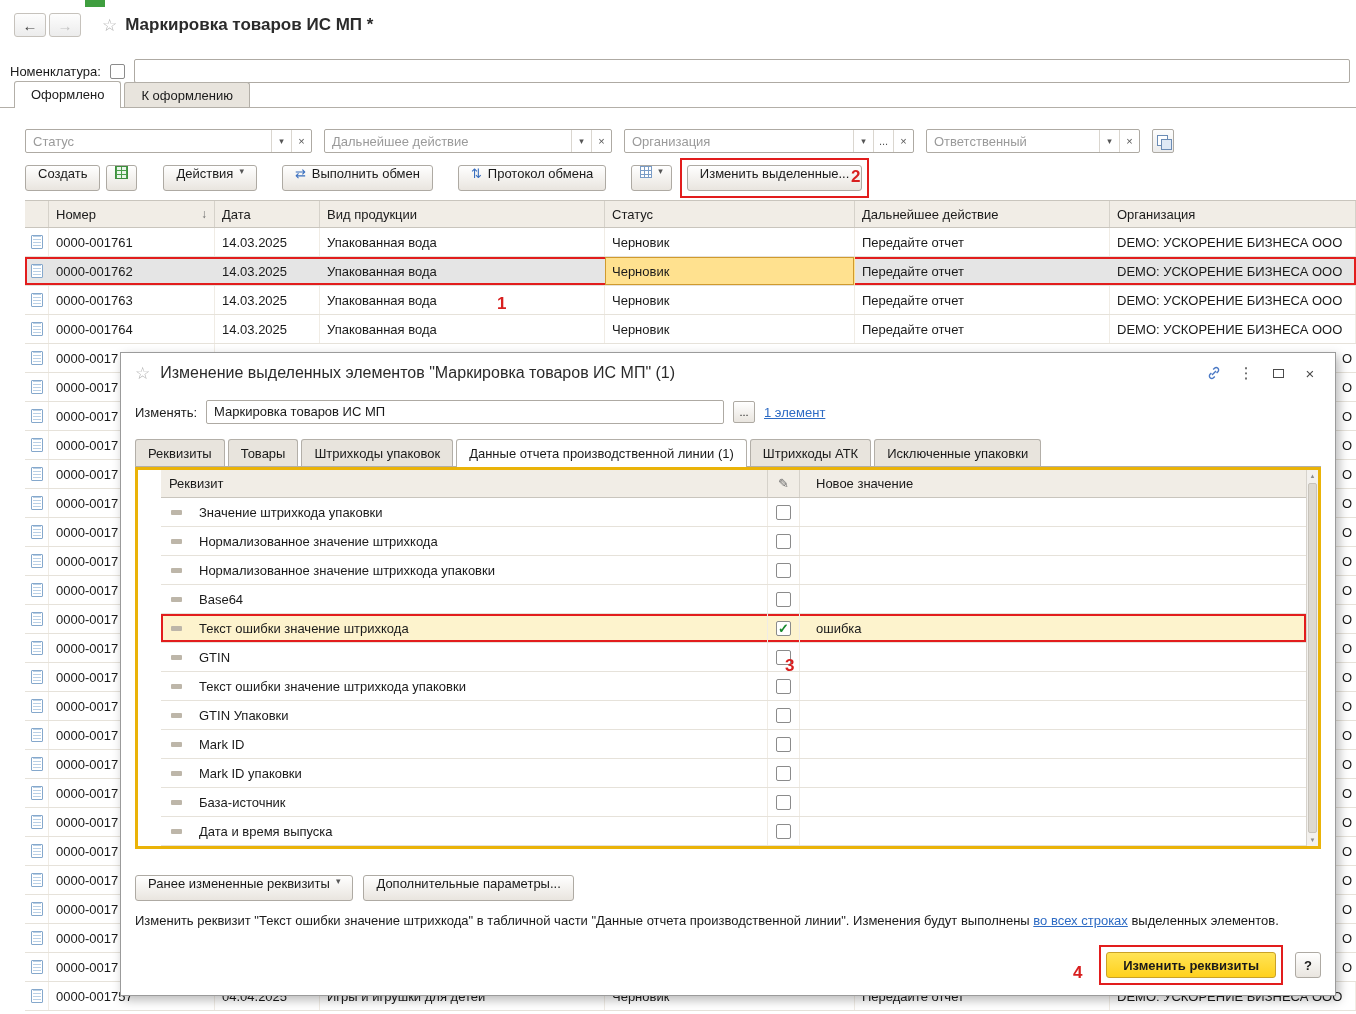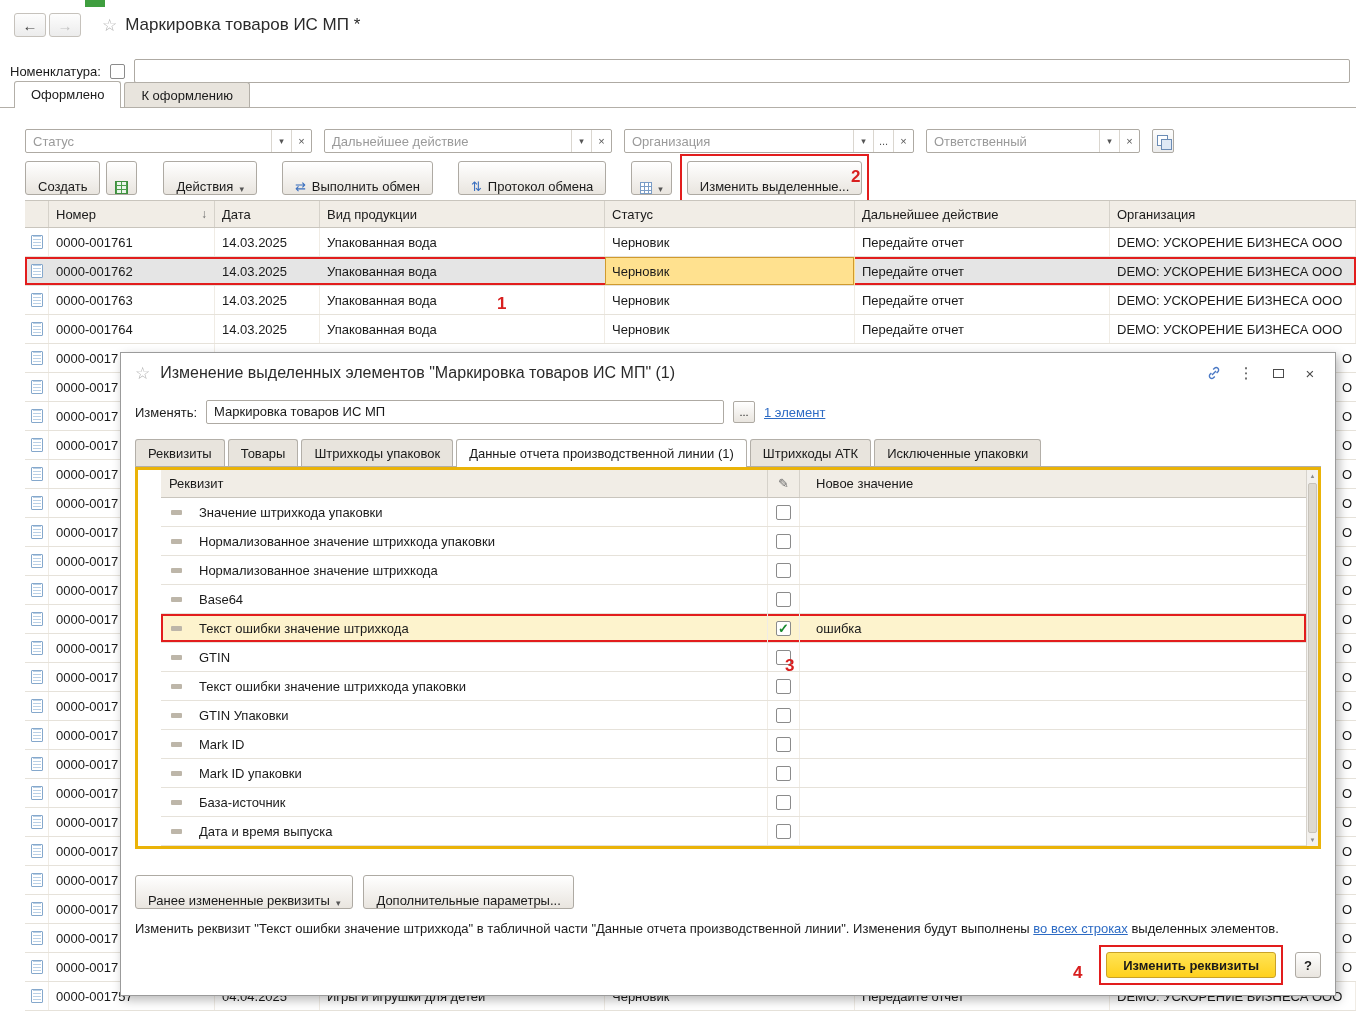--- a/index.html
+++ b/index.html
@@ -6,21 +6,21 @@
   html,body { width:1356px; height:1014px; }
   body { font-family:"Liberation Sans", sans-serif; font-size:13px; color:#1a1a1a; }
   .screen { position:relative; width:1356px; height:1014px; background:#fff; overflow:hidden; }
 
   
   .titlebar { position:absolute; top:0; left:0; right:0; height:50px; display:flex; align-items:center; padding-left:14px; background:#fff; }
   .green-frag { position:absolute; left:85px; top:0; width:20px; height:7px; background:#3f9e3f; }
   .nav-btn { width:32px; height:24px; border:1px solid #c6c2bc; border-radius:3px; background:linear-gradient(#fdfdfd,#ececec); display:inline-flex; align-items:center; justify-content:center; font-size:15px; color:#3f3f3f; margin-right:3px; }
   .nav-btn.disabled { color:#c2c2c2; }
   .star { color:#b0b0b0; font-size:17px; margin:0 8px 0 18px; }
-  .page-title { font-size:17px; font-weight:400; color:#2b2b2b; }
+  .page-title { font-size:17px; font-weight:700; color:#2b2b2b; }
 
   
   .nom-row { position:absolute; top:54px; left:0; right:0; height:34px; display:flex; align-items:center; padding-left:10px; gap:9px; }
   .cb { width:15px; height:15px; border:1px solid #8b8b8b; border-radius:2px; background:#fff; display:inline-flex; align-items:center; justify-content:center; font-size:13px; line-height:13px; color:#18892e; font-weight:bold; flex:none; }
   .nom-input { flex:1; height:24px; border:1px solid #aeaaa3; background:#fff; margin-right:6px; border-radius:2px; }
 
   
   .view-tabs { position:absolute; top:80px; left:0; right:0; height:28px; display:flex; gap:3px; align-items:flex-end; padding-left:14px; border-bottom:1px solid #b3afa8; }
   .vtab { padding:5px 16px 4px; background:#e8e4dd; border:1px solid #b3afa8; border-bottom:none; border-radius:3px 3px 0 0; }
   .vtab.active { background:#fff; margin-bottom:-1px; padding-bottom:6px; }
@@ -30,21 +30,21 @@
   .combo { display:flex; height:24px; border:1px solid #aeaaa3; background:#fff; align-items:stretch; border-radius:2px; }
   .combo-text { flex:1; padding:4px 7px; color:#9a9a9a; white-space:nowrap; overflow:hidden; }
   .combo-seg { width:20px; display:flex; align-items:center; justify-content:center; border-left:1px solid #dad6cf; color:#555; font-size:11px; }
   .caret { font-size:9px; color:#555; }
   .pick-btn { width:22px; height:24px; border:1px solid #aeaaa3; border-radius:2px; background:linear-gradient(#fdfdfd,#ececec); position:relative; }
   .pick-btn::before { content:""; position:absolute; left:4px; top:5px; width:9px; height:9px; border:1px solid #6b8cb5; background:#fff; }
   .pick-btn::after { content:""; position:absolute; left:8px; top:9px; width:9px; height:9px; border:1px solid #6b8cb5; background:#dfe9f5; }
 
   
   .toolbar { position:absolute; top:162px; left:25px; height:32px; display:flex; align-items:center; }
-  .btn { display:inline-flex; align-items:flex-end; gap:6px; height:34px; padding:0 12px; background:linear-gradient(#fff,#e9e5df); border:1px solid #aeaaa3; border-radius:3px; white-space:nowrap; }
+  .btn { display:inline-flex; align-items:flex-start; gap:6px; height:26px; padding:0 12px; background:linear-gradient(#fff,#e9e5df); border:1px solid #aeaaa3; border-radius:3px; white-space:nowrap; }
   .icon-btn { padding:0 8px; }
   .xl-ico { width:13px; height:13px; border:1px solid #3e8e3e; background:
       linear-gradient(#4a9e4a 1px, transparent 1px) 0 3px/13px 4px repeat-y,
       linear-gradient(90deg,#4a9e4a 1px, transparent 1px) 5px 0/5px 13px repeat-x, #eaf5ea; }
   .blue-glyph { color:#3a6fbf; font-size:13px; }
   .grid-ico { width:12px; height:12px; border:1px solid #7a9cc6; background:
       linear-gradient(#7a9cc6 1px, transparent 1px) 0 3px/12px 4px repeat-y,
       linear-gradient(90deg,#7a9cc6 1px, transparent 1px) 3px 0/4px 12px repeat-x, #fff; }
   .red-wrap { border:2px solid #e21d1d; padding:5px; display:inline-flex; }
 
@@ -548,32 +548,32 @@
             <span class="g-check">
               <span class="cb"></span>
             </span>
             <span class="g-value"></span>
           </div>
 
           <div class="g-grid g-row">
             <span class="g-icon-cell">
               <span class="attr-ico"></span>
             </span>
+            <span class="g-attr">Нормализованное значение штрихкода</span>
+            <span class="g-check">
+              <span class="cb"></span>
+            </span>
+            <span class="g-value"></span>
+          </div>
+
+          <div class="g-grid g-row">
+            <span class="g-icon-cell">
+              <span class="attr-ico"></span>
+            </span>
             <span class="g-attr">Нормализованное значение штрихкода упаковки</span>
-            <span class="g-check">
-              <span class="cb"></span>
-            </span>
-            <span class="g-value"></span>
-          </div>
-
-          <div class="g-grid g-row">
-            <span class="g-icon-cell">
-              <span class="attr-ico"></span>
-            </span>
-            <span class="g-attr">Нормализованное значение штрихкода</span>
             <span class="g-check">
               <span class="cb"></span>
             </span>
             <span class="g-value"></span>
           </div>
 
           <div class="g-grid g-row">
             <span class="g-icon-cell">
               <span class="attr-ico"></span>
             </span>

